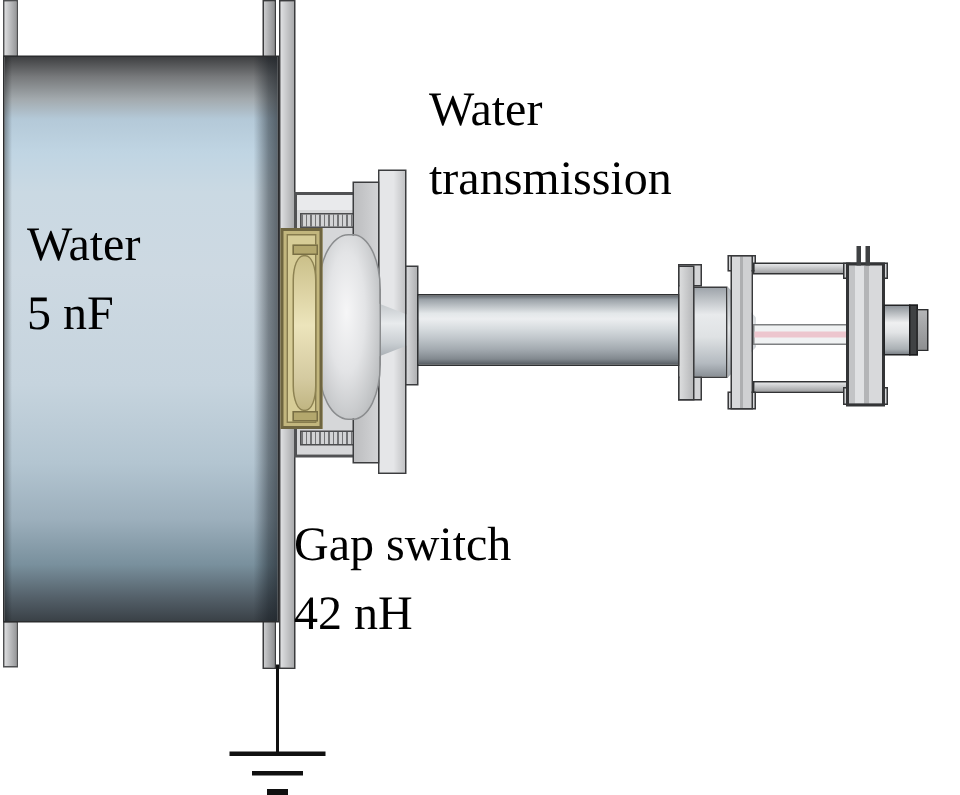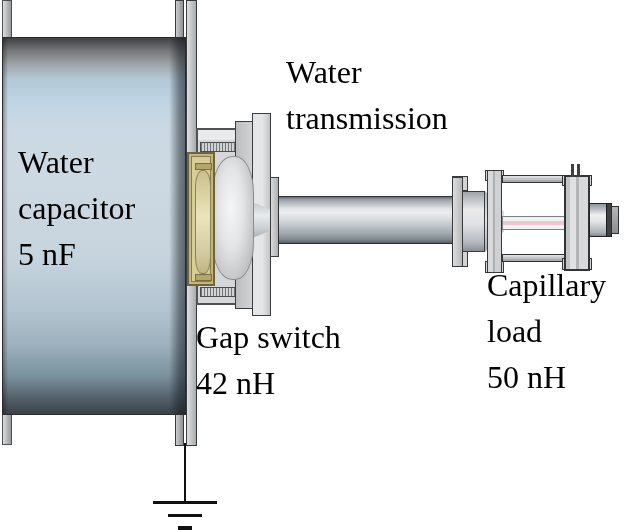--- a/index.html
+++ b/index.html
@@ -79,21 +79,21 @@
   .gnd-wire{left:184px;top:443px;width:2px;height:59px;background:#101010;}
   .gnd-bar1{left:153px;top:501px;width:64px;height:3px;background:#101010;}
   .gnd-bar2{left:168px;top:514px;width:34px;height:3px;background:#101010;}
   .gnd-bar3{left:178px;top:526px;width:14px;height:4px;background:#101010;}
 
   
   .label{font-size:32px;line-height:46px;color:#000;white-space:nowrap;}
   .label div{position:static;}
   .label-capacitor{left:18px;top:139px;}
   .label-transmission{left:286px;top:49px;}
-  .label-gap{left:196px;top:314px;}
+  .label-gap{left:196px;top:339px;}
   .label-capillary{left:487px;top:262px;}
 </style>
 </head>
 <body>
 
 <div class="stage">
 
   <div class="plate-a"></div>
   <div class="plate-b"></div>
   <div class="cap-pin-top"></div>
@@ -144,30 +144,24 @@
   <div class="cl-pin1"></div>
   <div class="cl-pin2"></div>
 
   <div class="gnd-wire"></div>
   <div class="gnd-bar1"></div>
   <div class="gnd-bar2"></div>
   <div class="gnd-bar3"></div>
 
   <div class="label label-capacitor">
     <div>Water</div>
-    <div>capacitor</div>
     <div>5 nF</div>
   </div>
   <div class="label label-transmission">
     <div>Water</div>
     <div>transmission</div>
   </div>
   <div class="label label-gap">
     <div>Gap switch</div>
     <div>42 nH</div>
   </div>
-  <div class="label label-capillary">
-    <div>Capillary</div>
-    <div>load</div>
-    <div>50 nH</div>
-  </div>
 
 </div>
 
 </body></html>

